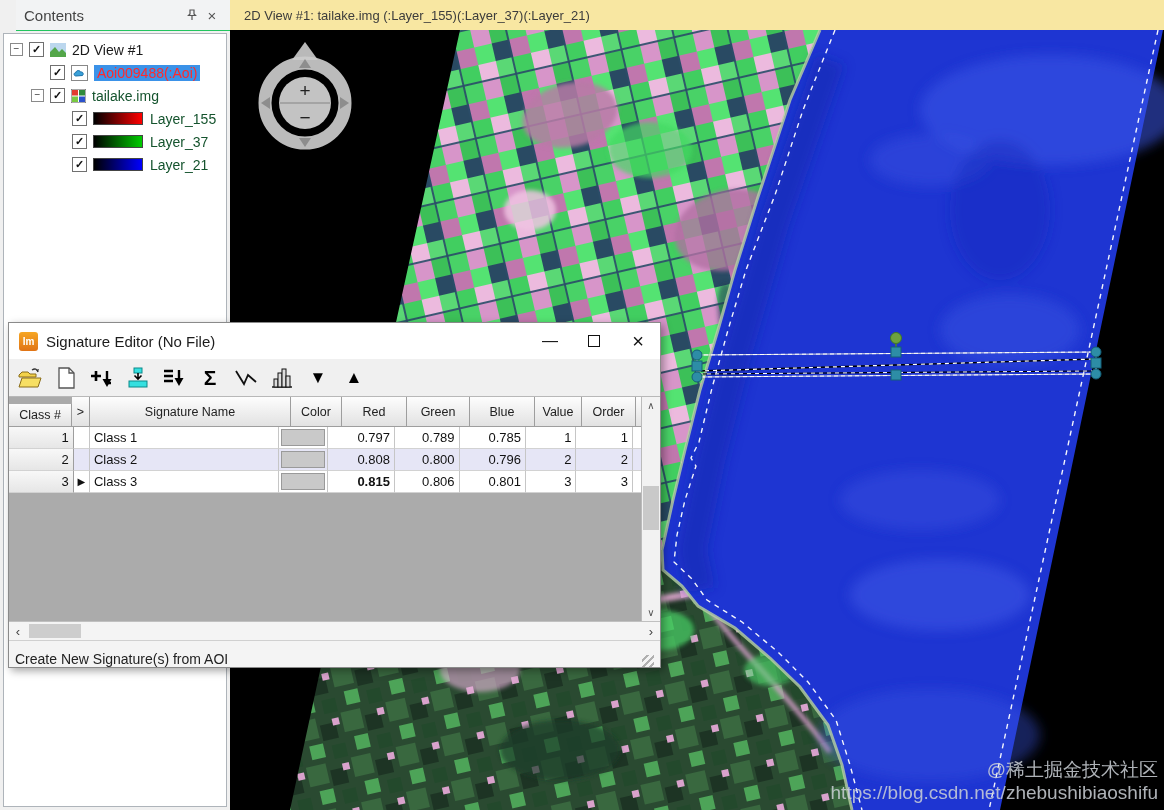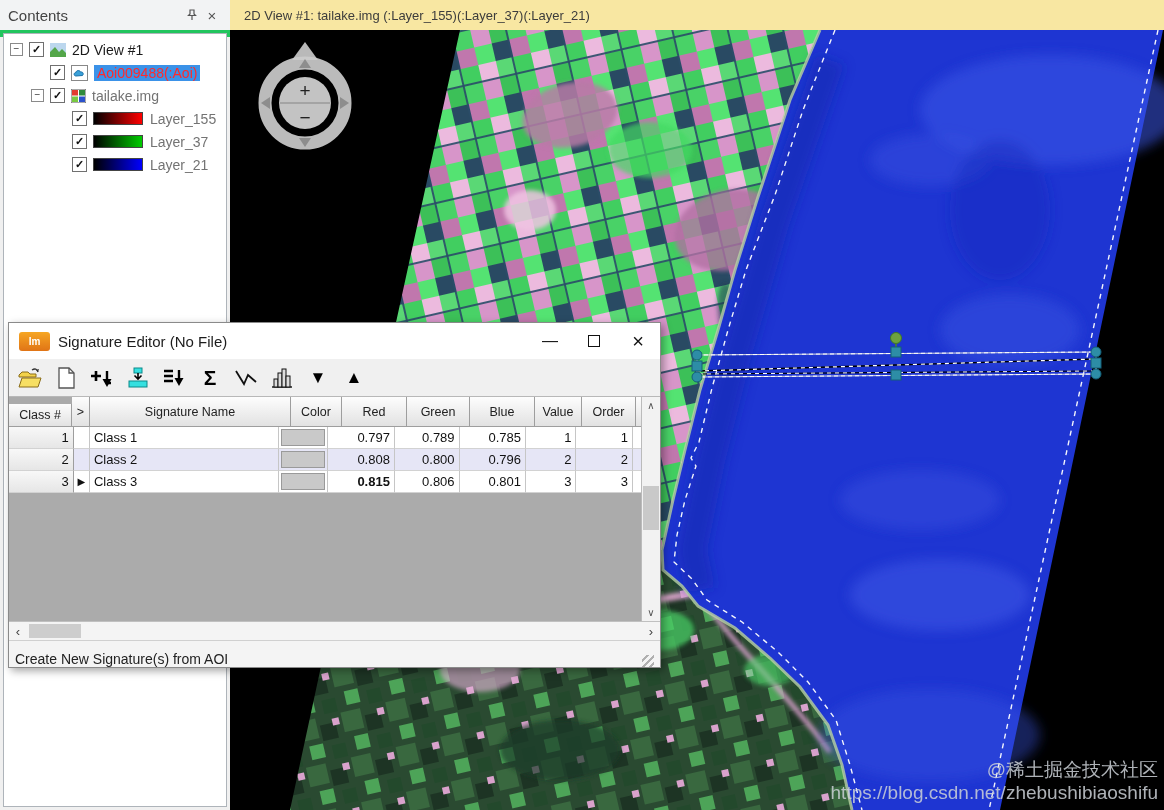--- a/index.html
+++ b/index.html
@@ -2,52 +2,52 @@
 <html><head>
 <meta charset="utf-8">
 <style>
   html,body{margin:0;padding:0;background:#222;}
   .app{position:relative;width:1164px;height:810px;overflow:hidden;background:#000;
        font-family:"Liberation Sans",sans-serif;-webkit-font-smoothing:antialiased;}
 
   
   .contents{position:absolute;left:0;top:0;width:230px;height:810px;background:#f0f0f0;z-index:5;}
   .contents-header{height:30px;display:flex;align-items:center;padding:0 8px;background:#f2f3f4;
-      border-bottom:7px solid #22c55e;}
+      border-bottom:1px solid #22c55e;margin-left:16px;}
   .contents-title{font-size:15px;color:#444;flex:1;}
   .hdr-btn{width:20px;height:20px;display:flex;align-items:center;justify-content:center;color:#555;cursor:pointer;}
   .tree-box{position:absolute;left:3px;right:3px;top:33px;bottom:3px;background:#fff;border:1px solid #aeb4ba;
       padding-top:4px;}
   .trow{height:23px;display:flex;align-items:center;font-size:14px;color:#1a1a1a;white-space:nowrap;}
   .exp{width:11px;height:11px;border:1px solid #8a8a8a;background:#fff;font-size:10px;line-height:9px;
       text-align:center;color:#333;margin-right:6px;flex:0 0 auto;}
   .cb{width:13px;height:13px;border:1px solid #707070;background:#fff;margin-right:6px;flex:0 0 auto;
       display:flex;align-items:center;justify-content:center;}
   .tick{font-size:11px;line-height:11px;color:#111;font-weight:bold;}
   .ticon{width:16px;height:14px;margin-right:6px;flex:0 0 auto;display:inline-block;}
-  .red-label{color:#737373;}
+  .red-label{color:#14532d;}
   .sel-label{background:#3b92e8;color:#ff2a2a;padding:0 3px;}
   .ramp{width:48px;height:11px;border:1px solid #444;margin-right:7px;flex:0 0 auto;}
   .ramp.red{background:linear-gradient(to right,#000,#f00);}
   .ramp.green{background:linear-gradient(to right,#000,#0c0);}
   .ramp.blue{background:linear-gradient(to right,#000,#00f);}
 
   
   .viewer{position:absolute;left:230px;top:0;width:934px;height:810px;background:#000;}
   .viewer-titlebar{height:30px;background:#f8e7a2;border-bottom:1px solid #d8c070;display:flex;align-items:center;
       padding-left:14px;font-size:13px;color:#3c3c3c;}
   .canvas{position:absolute;left:0;top:30px;width:934px;height:780px;background:#000;}
   .watermark{position:absolute;right:6px;bottom:6px;text-align:right;z-index:6;
       color:#cdd2d8;opacity:.85;font-size:19px;line-height:23px;pointer-events:none;}
 
   
   .dialog{position:absolute;left:8px;top:322px;width:651px;height:344px;background:#f0f0f0;
       border:1px solid #8a8a8a;box-shadow:3px 3px 8px rgba(0,0,0,.35);z-index:10;display:flex;flex-direction:column;}
   .dtitle{height:36px;background:#fff;display:flex;align-items:center;padding-left:10px;flex:0 0 auto;}
-  .dlogo{width:31px;height:19px;border-radius:3px;background:linear-gradient(#f6a623,#e07416);color:#fff;
+  .dlogo{width:19px;height:19px;border-radius:3px;background:linear-gradient(#f6a623,#e07416);color:#fff;
       font-size:10px;font-weight:bold;display:flex;align-items:center;justify-content:center;margin-right:8px;}
   .dtitle-text{font-size:15px;color:#1c1c1c;flex:1;}
   .wbtn{width:44px;height:36px;display:flex;align-items:center;justify-content:center;color:#111;cursor:pointer;}
   .wbtn .sq{width:10px;height:10px;border:1px solid #111;display:block;}
   .menubar{height:26px;background:#fff;display:flex;align-items:center;padding-left:4px;flex:0 0 auto;
       border-bottom:1px solid #e4e4e4;}
   .mitem{font-size:14px;color:#222;padding:0 10px;cursor:pointer;}
   .toolbar{height:37px;background:#f0f0f0;display:flex;align-items:center;padding-left:6px;gap:6px;flex:0 0 auto;}
   .tbtn{width:30px;height:28px;display:flex;align-items:center;justify-content:center;cursor:pointer;}
   .tbtn svg{display:block;}

